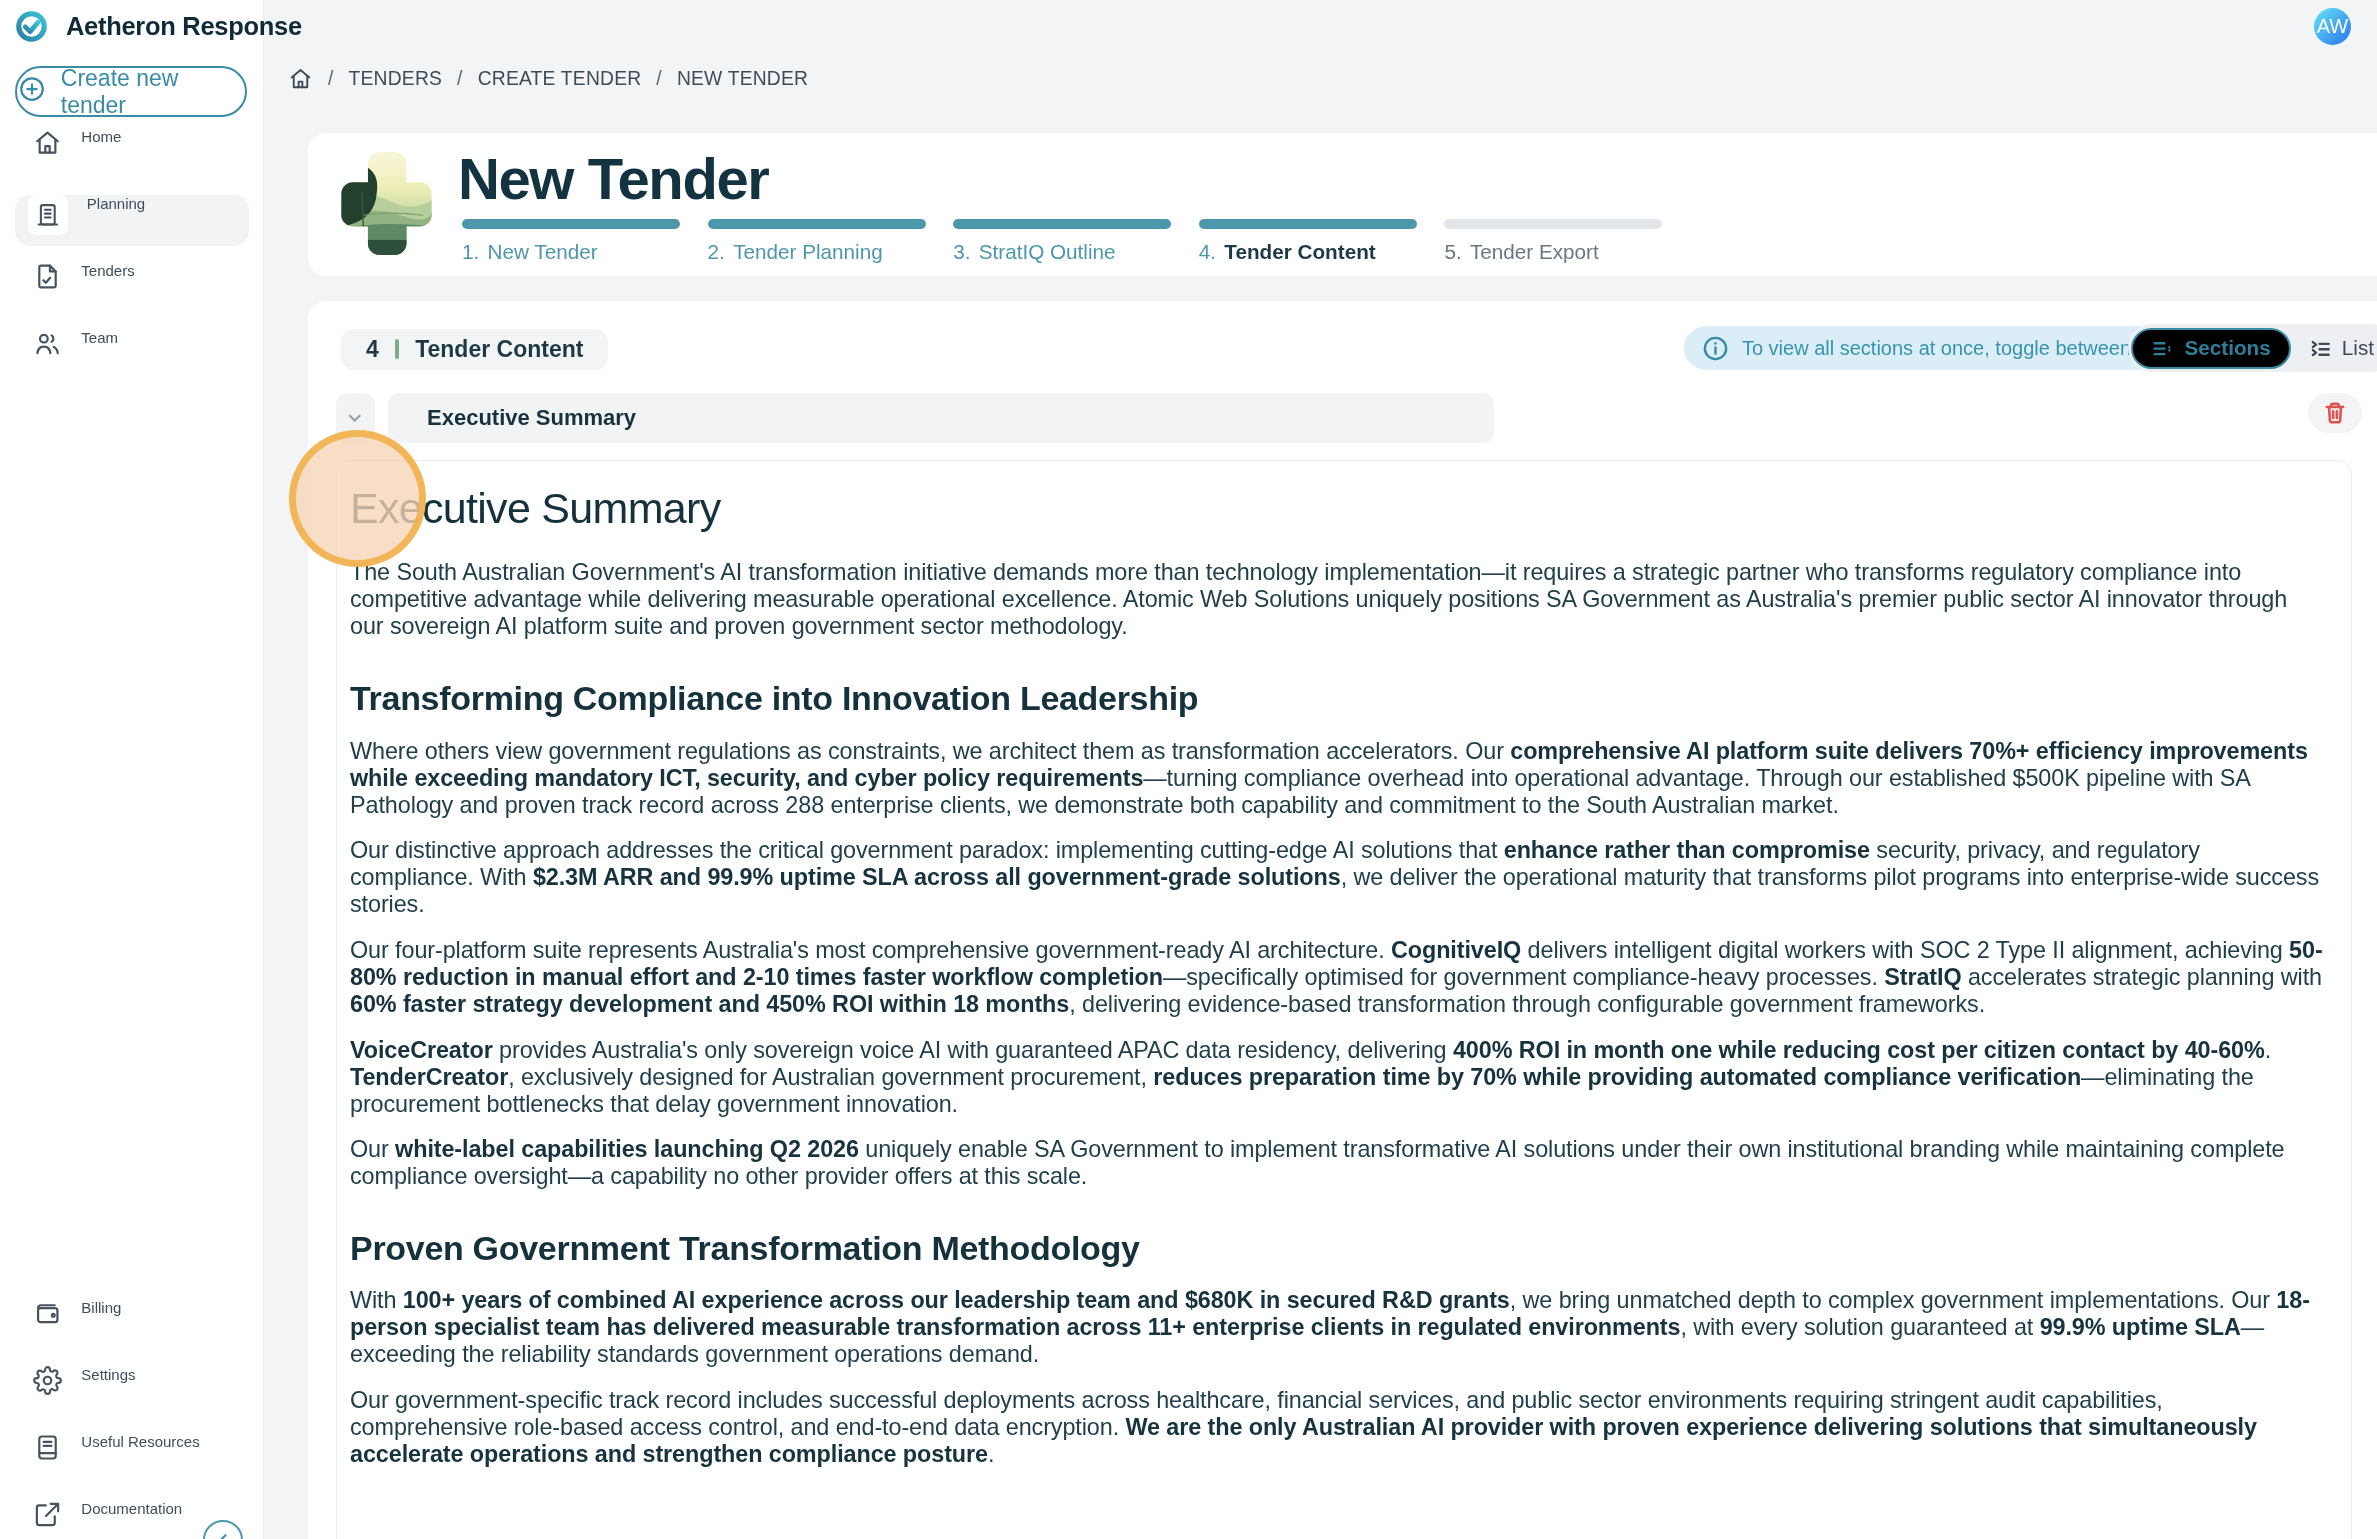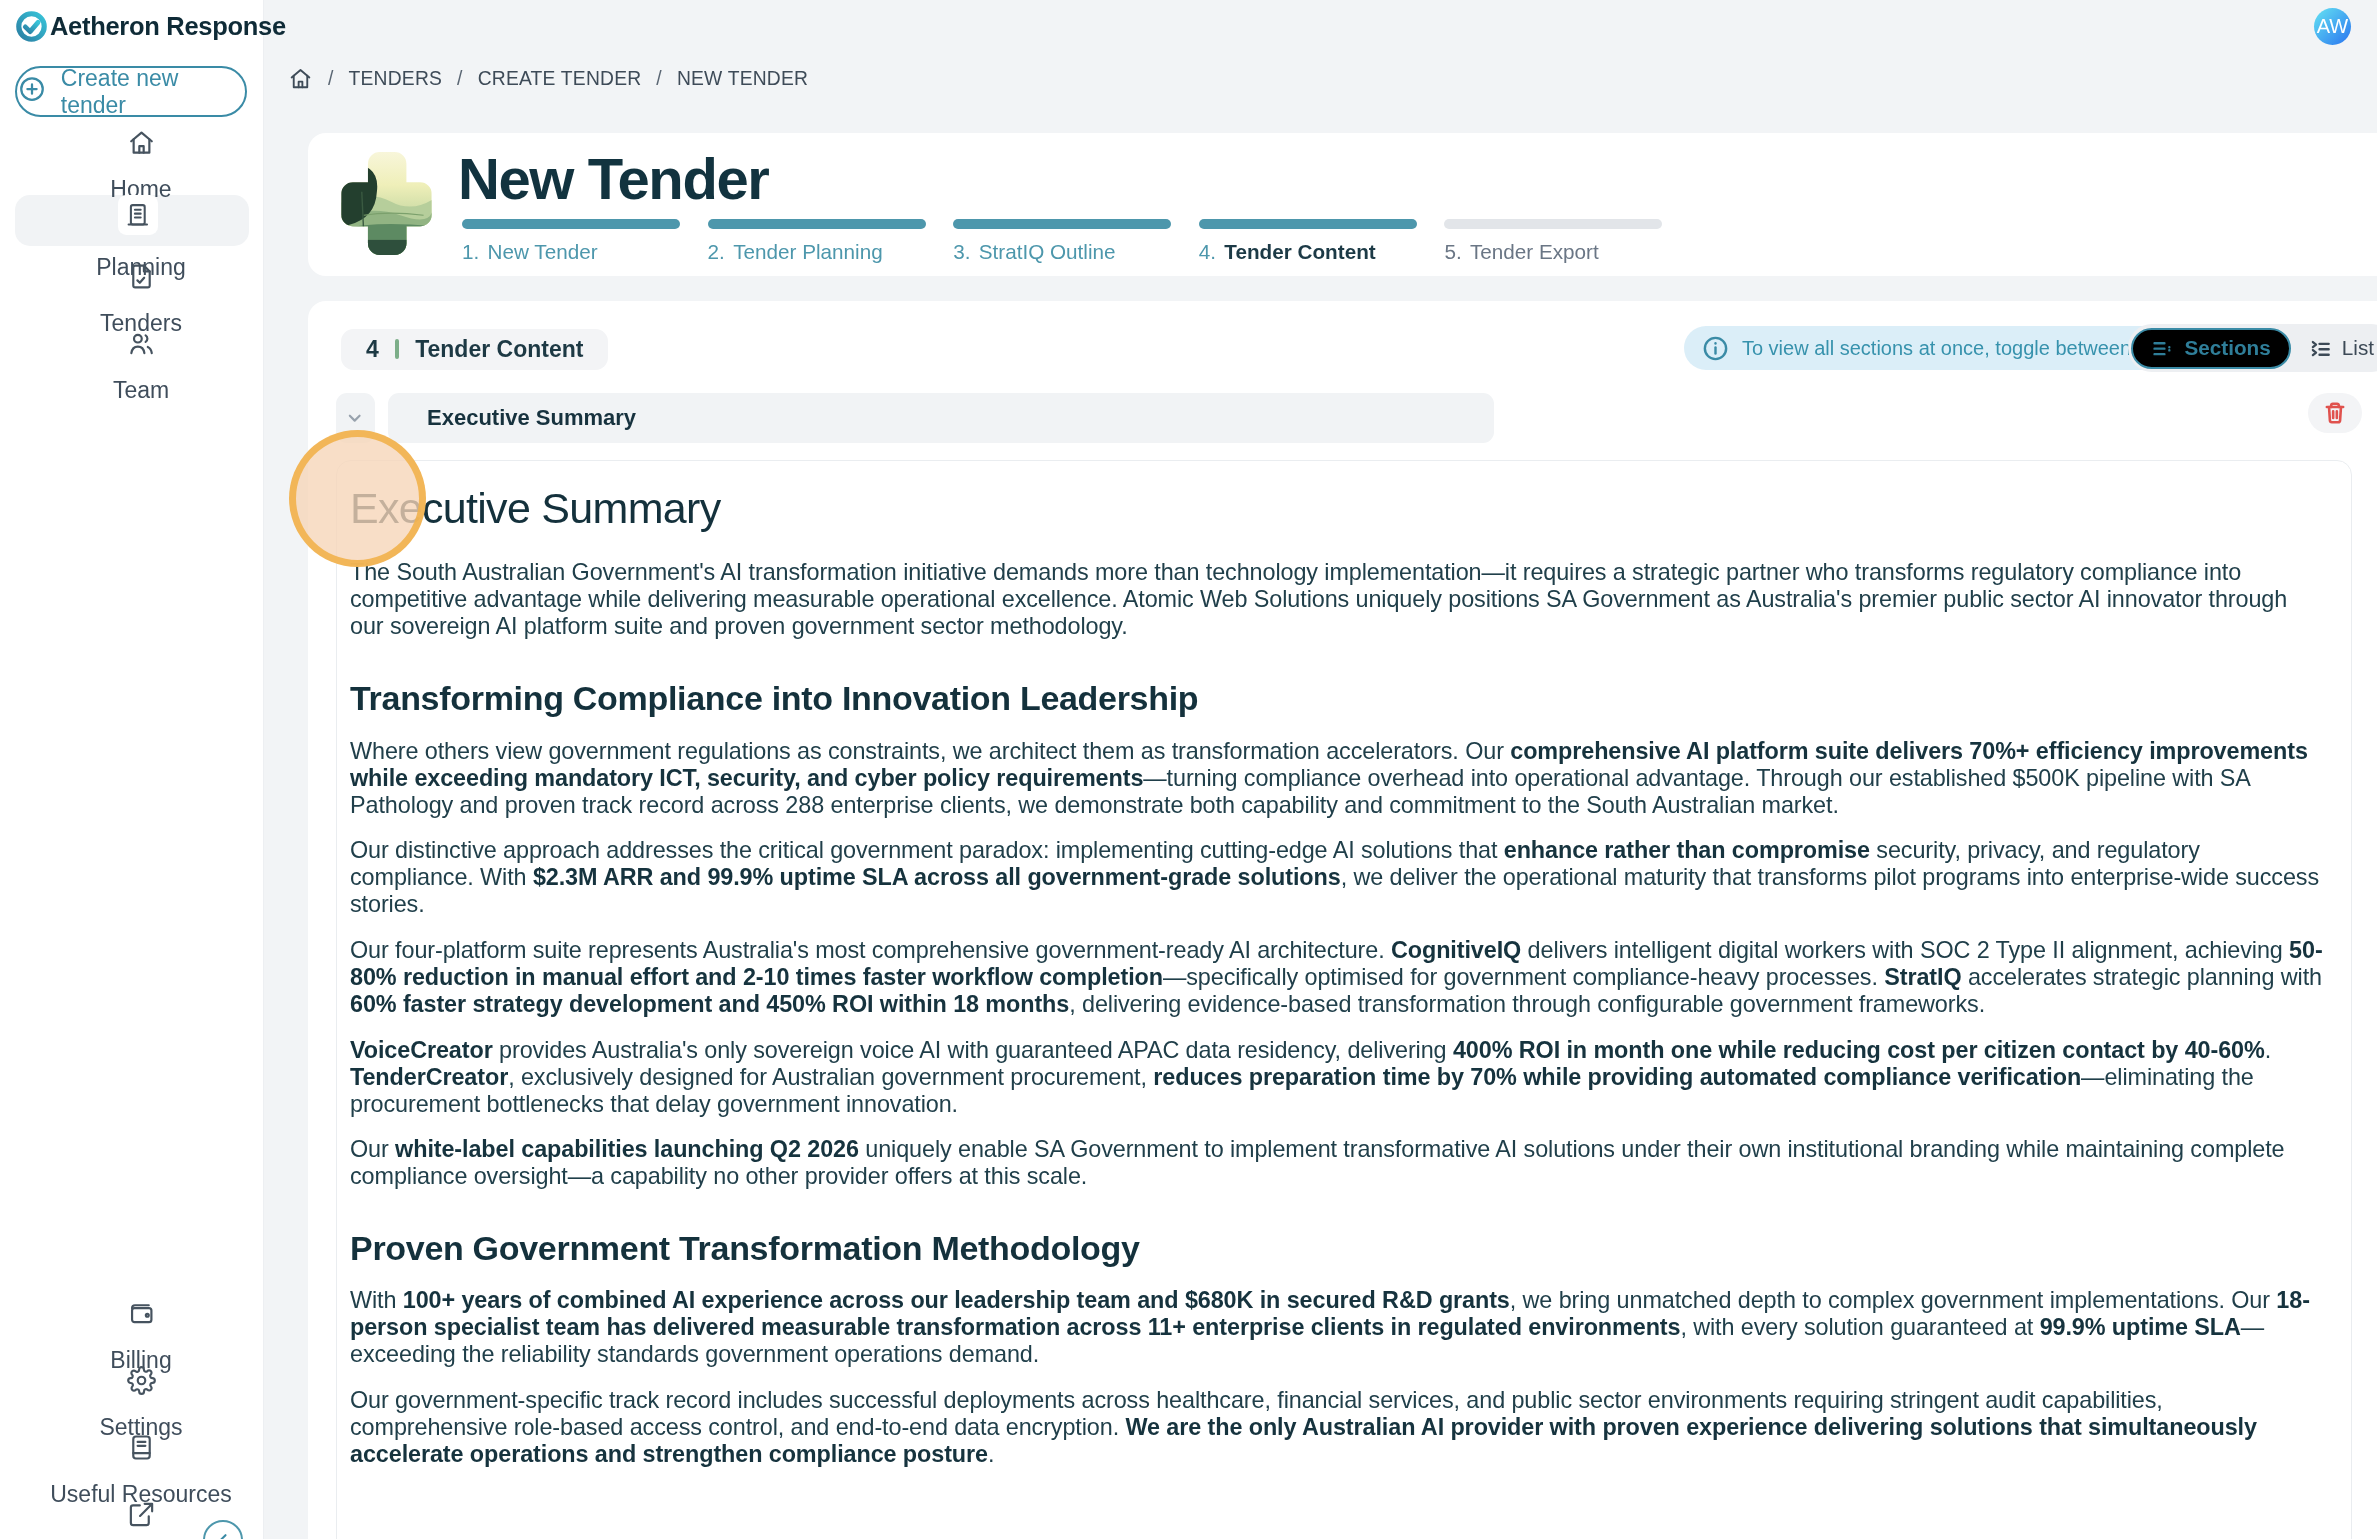--- a/index.html
+++ b/index.html
@@ -3,32 +3,32 @@
 <meta charset="utf-8">
 <style>
   html,body{margin:0;padding:0;background:#e8eaed;}
   *{box-sizing:border-box;}
   .screen{position:relative;width:2377px;height:1539px;background:#f2f4f6;overflow:hidden;
           font-family:"Liberation Sans","DejaVu Sans",sans-serif;color:#203f4a;}
 
   
   .sidebar{position:absolute;left:0;top:0;width:264px;height:1539px;background:#ffffff;
            border-right:1.4px solid #edeff2;z-index:10;}
-  .brand{position:absolute;left:15px;top:9.7px;display:flex;align-items:center;gap:2px;}
+  .brand{position:absolute;left:15px;top:9.7px;display:flex;align-items:center;gap:18px;}
   .brand svg{width:33px;height:33px;display:block;}
   .brand-name{font-size:25.5px;font-weight:700;color:#0f2b37;letter-spacing:-0.3px;white-space:nowrap;}
   .create-btn{position:absolute;left:15px;top:66px;width:232px;height:51px;border:2.1px solid #3a8ba6;
               border-radius:27.6px;background:#fff;display:flex;align-items:center;justify-content:center;
               gap:13.8px;color:#3a8ba6;font-size:23px;font-weight:500;cursor:pointer;}
   .create-btn .icon svg{width:30px;height:30px;}
   .nav{position:absolute;left:0;width:264px;}
   #nav-main{top:128px;}
   #nav-footer{top:1299px;}
-  .nav-item{height:47px;margin:0 15px 20px 15px;display:flex;align-items:center;gap:19.3px;
-            padding-left:18px;border-radius:15px;color:#3f4d5b;font-size:23px;cursor:pointer;flex-direction:column;}
+  .nav-item{height:47px;margin:0 15px 20px 15px;display:flex;gap:19.3px;
+            padding-left:18px;border-radius:15px;color:#3f4d5b;font-size:15px;cursor:pointer;}
   .nav-item .icon{width:29px;height:29px;color:#46535f;flex:0 0 auto;display:flex;}
   .nav-item .icon svg{width:29px;height:29px;}
   .nav-item.active{background:#f1f3f5;height:51px;margin-bottom:16px;}
   .nav-item.active .icon{background:#ffffff;border-radius:8.3px;width:40px;height:40px;
                          align-items:center;justify-content:center;margin-left:-5.5px;}
   .nav-item.active .icon svg{width:27.6px;height:27.6px;}
   .collapse-btn{position:absolute;left:203px;top:1520px;width:40px;height:40px;border-radius:50%;
                 background:#fff;border:2.8px solid #4d97ac;color:#3a8ba6;display:flex;align-items:center;
                 justify-content:center;cursor:pointer;}
   .collapse-btn svg{width:20.7px;height:20.7px;}

